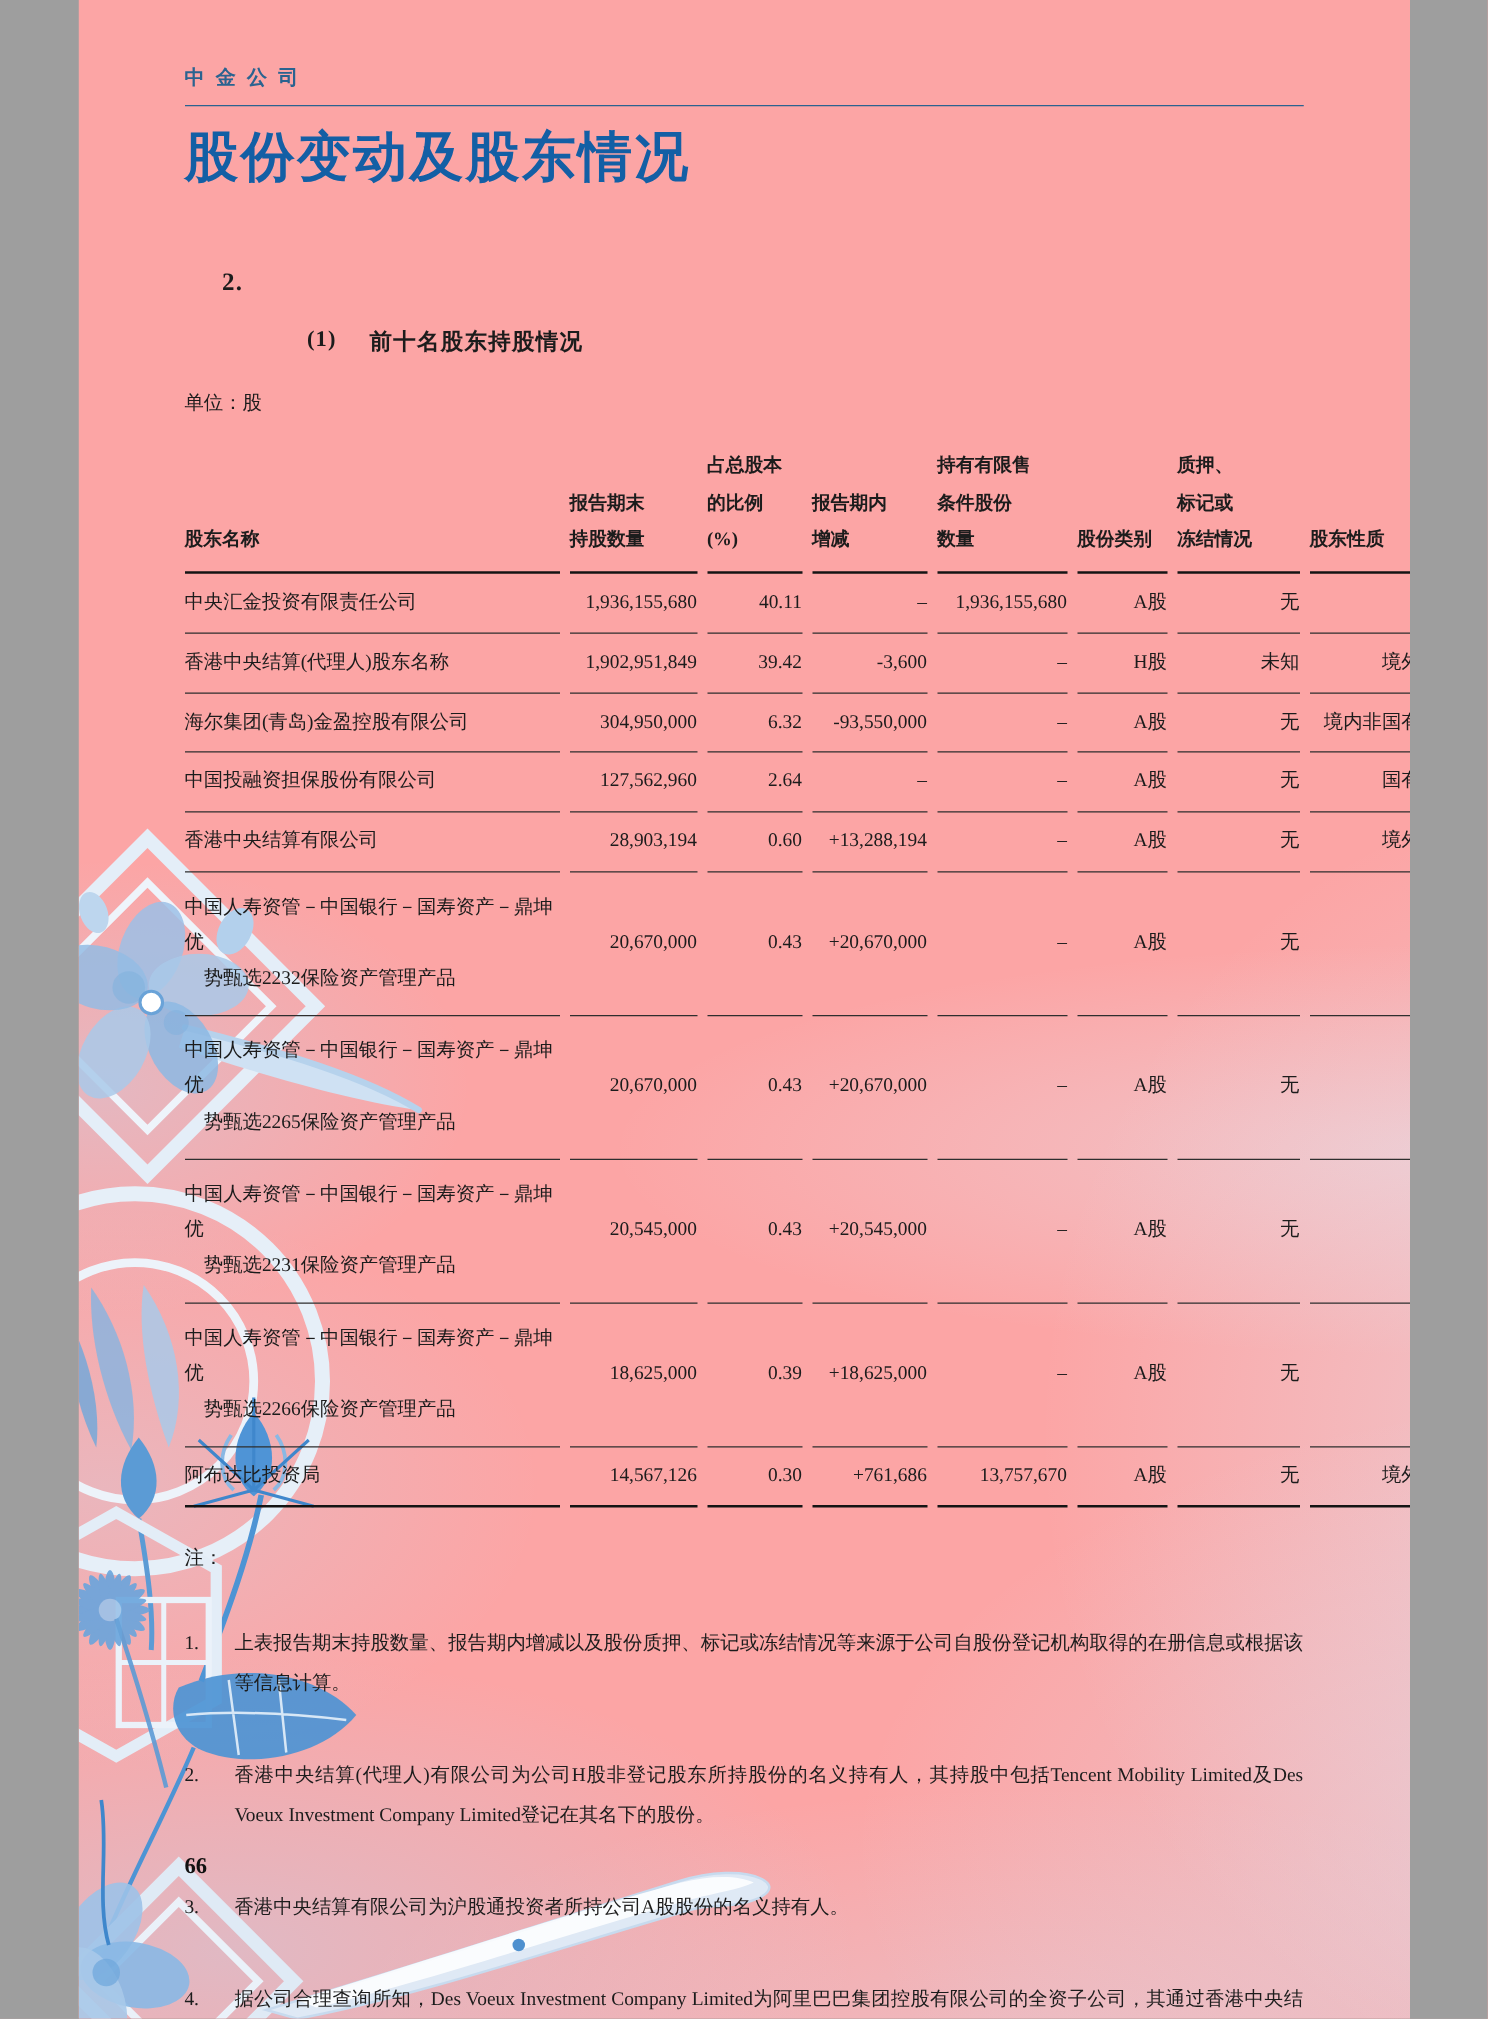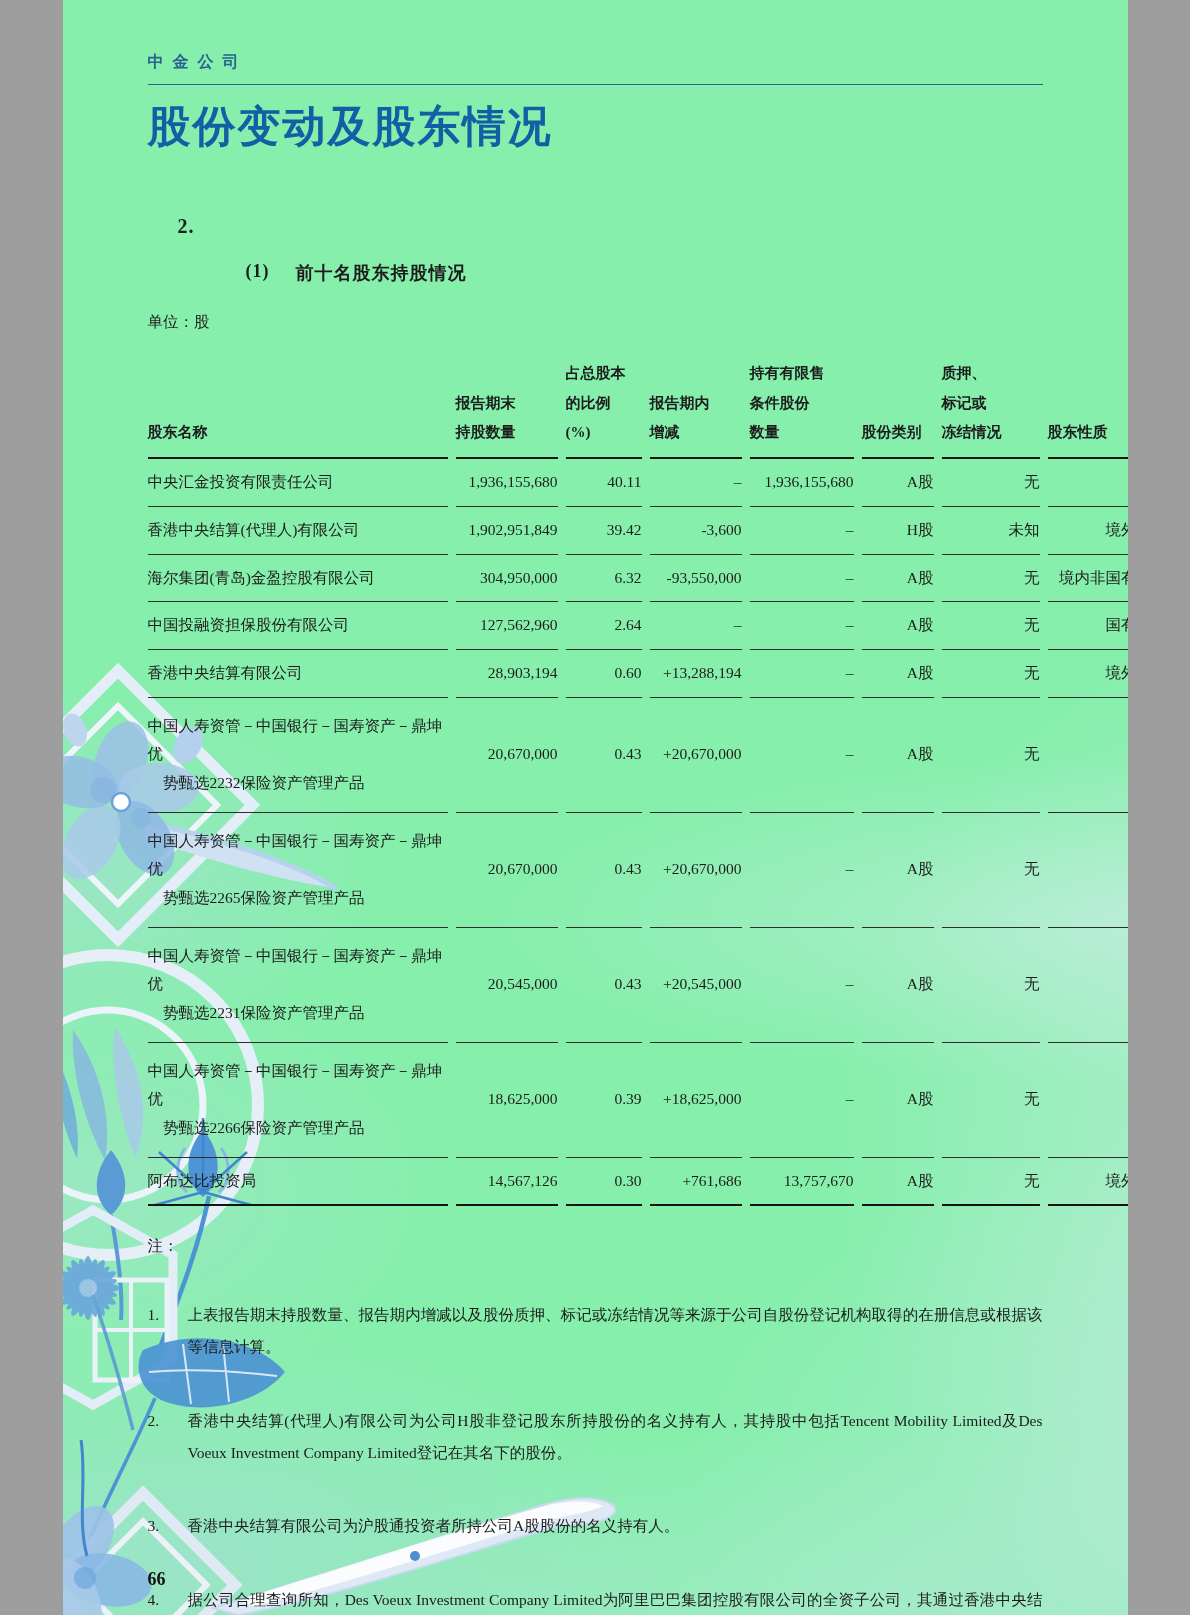--- a/index.html
+++ b/index.html
@@ -1,20 +1,20 @@
 <!DOCTYPE html>
 <html lang="zh"><head>
 <meta charset="utf-8">
 <style>
   html,body{margin:0;padding:0;background:#9e9e9e;}
   .page{
     position:relative;
     width:1065px;height:1615px;
     margin:0 auto;
-    background:#86efac;
+    background:#fca5a5;
     overflow:hidden;
     font-family:"Liberation Serif","DejaVu Serif",serif;
     color:#1c1c1c;
   }
   
   .wash{
     position:absolute;inset:0;z-index:0;pointer-events:none;
     background:
       radial-gradient(420px 260px at 20px 870px,  rgba(190,214,238,.38), transparent 70%),
       radial-gradient(500px 320px at 20px 1190px, rgba(196,219,240,.32), transparent 70%),
@@ -75,21 +75,21 @@
   table.holders td.name{text-align:left;white-space:pre-line;}
   table.holders tr.tall td{padding:14px 0;}
   table.holders tbody tr:last-child td{border-bottom:2.5px solid #141414;}
 
   .notes-label{margin-top:30px;font-size:15.5px;}
   .note-item{display:flex;margin-top:42px;font-size:15.5px;line-height:2.05;}
   .note-item .note-num{width:40px;flex:0 0 auto;}
   .note-item p{margin:0;flex:1;text-align:justify;}
 
   .page-number{
-    position:absolute;left:85px;top:1569px;z-index:1;
+    position:absolute;left:85px;top:1482px;z-index:1;
     font-size:18px;font-weight:700;color:#111;
   }
 </style>
 </head>
 <body>
 
 <div class="page">
 
   <div class="wash"></div>
 
@@ -232,21 +232,21 @@
           <td class="name">中央汇金投资有限责任公司</td>
           <td>1,936,155,680</td>
           <td>40.11</td>
           <td>–</td>
           <td>1,936,155,680</td>
           <td>A股</td>
           <td>无</td>
           <td>国家</td>
         </tr>
         <tr>
-          <td class="name">香港中央结算(代理人)有限公司</td>
+          <td class="name">香港中央结算(代理人)股东名称</td>
           <td>1,902,951,849</td>
           <td>39.42</td>
           <td>-3,600</td>
           <td>–</td>
           <td>H股</td>
           <td>未知</td>
           <td>境外法人</td>
         </tr>
         <tr>
           <td class="name">海尔集团(青岛)金盈控股有限公司</td>

